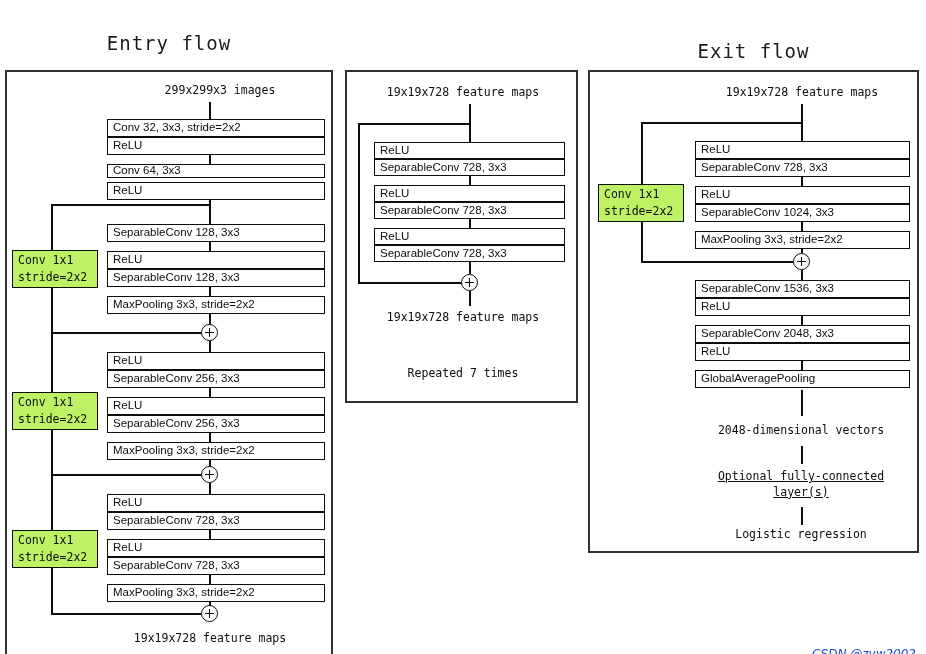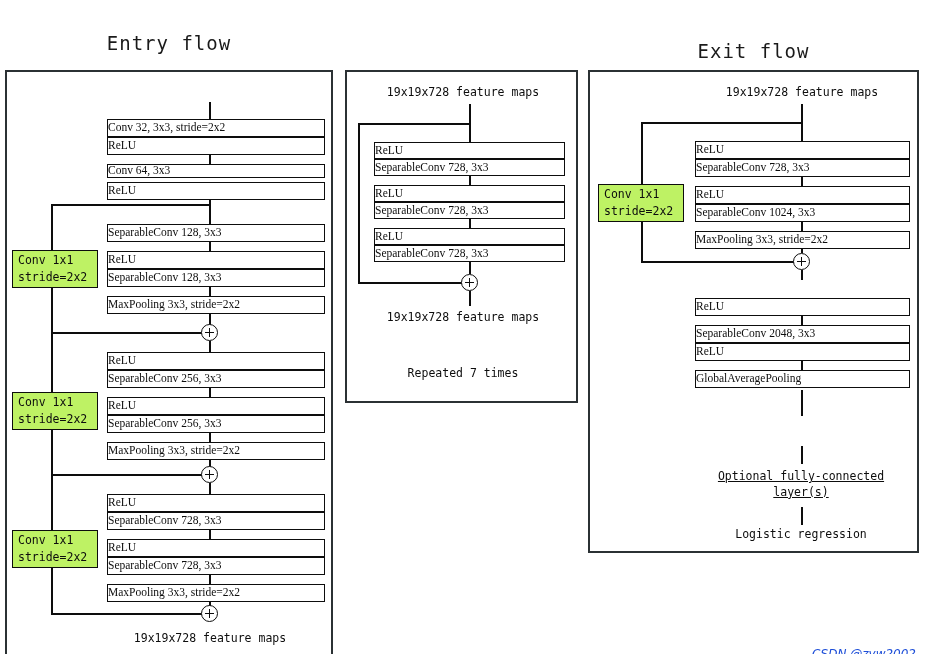--- a/index.html
+++ b/index.html
@@ -39,22 +39,23 @@
   .op-box {
     position: absolute;
     border: 1.6px solid #0d0d0d;
     box-sizing: border-box;
     background: #ffffff;
     font-size: 11.5px;
     color: #0d0d0d;
     line-height: 1;
     display: flex;
     align-items: center;
-    white-space: nowrap;
-    font-family: Liberation Serif, serif;
+    padding-left: 5px;
+    white-space: nowrap;
+    font-family: Liberation Sans, sans-serif;
   }
   .skip-box {
     position: absolute;
     border: 1.6px solid #0d0d0d;
     box-sizing: border-box;
     background: #bef264;
     font-size: 11.5px;
     color: #0d0d0d;
     display: flex;
     flex-direction: column;
@@ -100,20 +101,21 @@
   .plus::after { top: 3px; bottom: 3px; left: 6.6px; width: 1.6px; }
 </style>
 </head>
 <body>
 
 <div id="canvas">
 
   <div class="flow-title" style="left:5px; top:14px; width:328px;">Entry flow</div>
   <div class="panel" style="left:5px; top:52px; width:328px; height:592px;"></div>
 
+  <div class="note" style="left:115px; top:65px; width:210px;">299x299x3 images</div>
   <div class="vline" style="left:209px; top:84px; height:18px;"></div>
 
   <div class="op-box" style="left:107px; top:101px; width:218px; height:18px;">Conv 32, 3x3, stride=2x2</div>
   <div class="op-box" style="left:107px; top:119px; width:218px; height:18px;">ReLU</div>
   <div class="vline" style="left:209px; top:137px; height:9px;"></div>
   <div class="op-box" style="left:107px; top:146px; width:218px; height:14px;">Conv 64, 3x3</div>
   <div class="op-box" style="left:107px; top:164px; width:218px; height:18px;">ReLU</div>
 
   <div class="vline" style="left:209px; top:182px; height:24px;"></div>
   <div class="hline" style="left:51px; top:186px; width:159px;"></div>
@@ -213,28 +215,30 @@
   <div class="op-box" style="left:695px; top:141px; width:215px; height:18px;">SeparableConv 728, 3x3</div>
   <div class="vline" style="left:801px; top:159px; height:9px;"></div>
   <div class="op-box" style="left:695px; top:168px; width:215px; height:18px;">ReLU</div>
   <div class="op-box" style="left:695px; top:186px; width:215px; height:18px;">SeparableConv 1024, 3x3</div>
   <div class="vline" style="left:801px; top:204px; height:9px;"></div>
   <div class="op-box" style="left:695px; top:213px; width:215px; height:18px;">MaxPooling 3x3, stride=2x2</div>
   <div class="vline" style="left:801px; top:231px; height:4px;"></div>
   <div class="plus" style="left:793px; top:235px;"></div>
   <div class="vline" style="left:801px; top:252px; height:10px;"></div>
 
+  <div class="op-box" style="left:695px; top:262px; width:215px; height:18px;">SeparableConv 1536, 3x3</div>
   <div class="op-box" style="left:695px; top:280px; width:215px; height:18px;">ReLU</div>
   <div class="vline" style="left:801px; top:298px; height:9px;"></div>
   <div class="op-box" style="left:695px; top:307px; width:215px; height:18px;">SeparableConv 2048, 3x3</div>
   <div class="op-box" style="left:695px; top:325px; width:215px; height:18px;">ReLU</div>
   <div class="vline" style="left:801px; top:343px; height:9px;"></div>
   <div class="op-box" style="left:695px; top:352px; width:215px; height:18px;">GlobalAveragePooling</div>
   <div class="vline" style="left:801px; top:372px; height:26px;"></div>
 
+  <div class="note" style="left:696px; top:405px; width:210px;">2048-dimensional vectors</div>
   <div class="vline" style="left:801px; top:428px; height:18px;"></div>
   <div class="note" style="left:696px; top:451px; width:210px;text-decoration:underline;">Optional fully-connected
 layer(s)</div>
   <div class="vline" style="left:801px; top:489px; height:18px;"></div>
   <div class="note" style="left:696px; top:509px; width:210px;">Logistic regression</div>
 
   <div class="wm" style="left:812px; top:629px;">CSDN @zyw2002</div>
 </div>
 
 </body></html>

